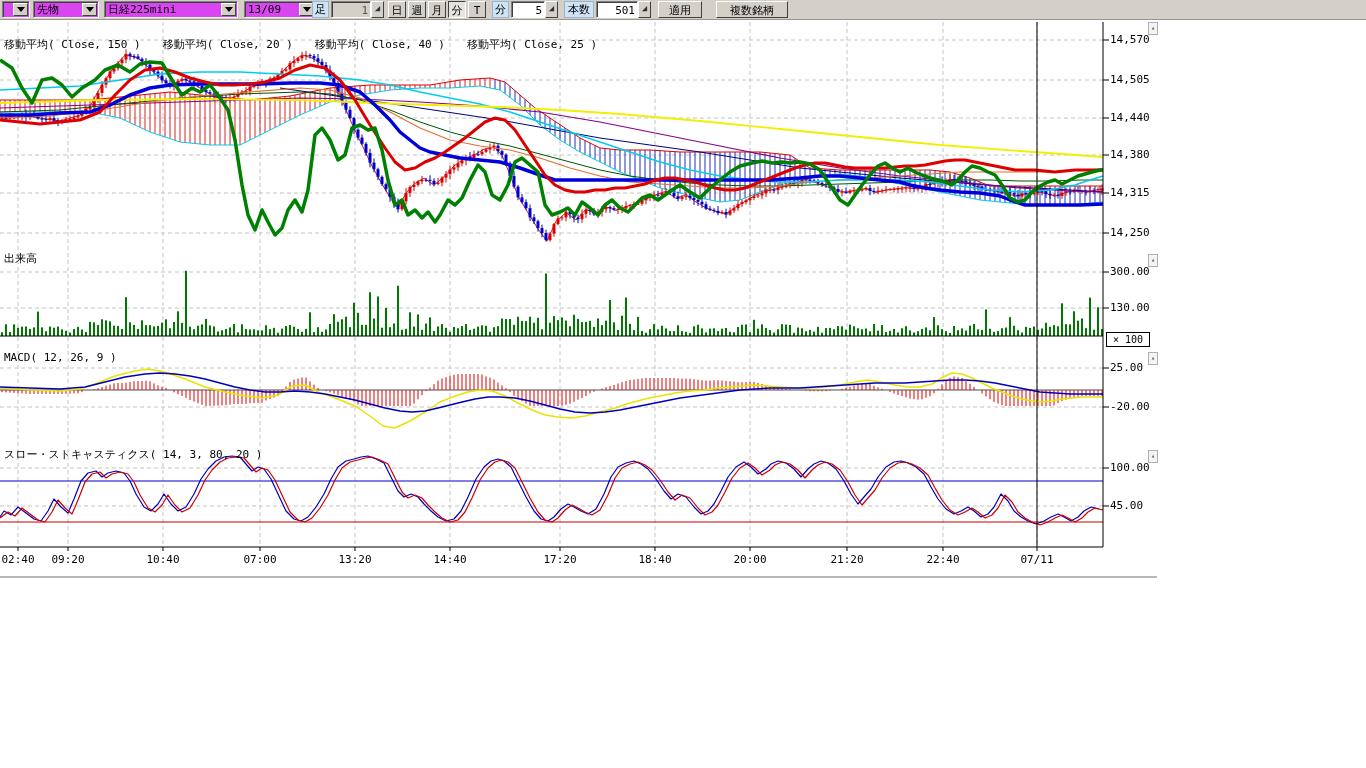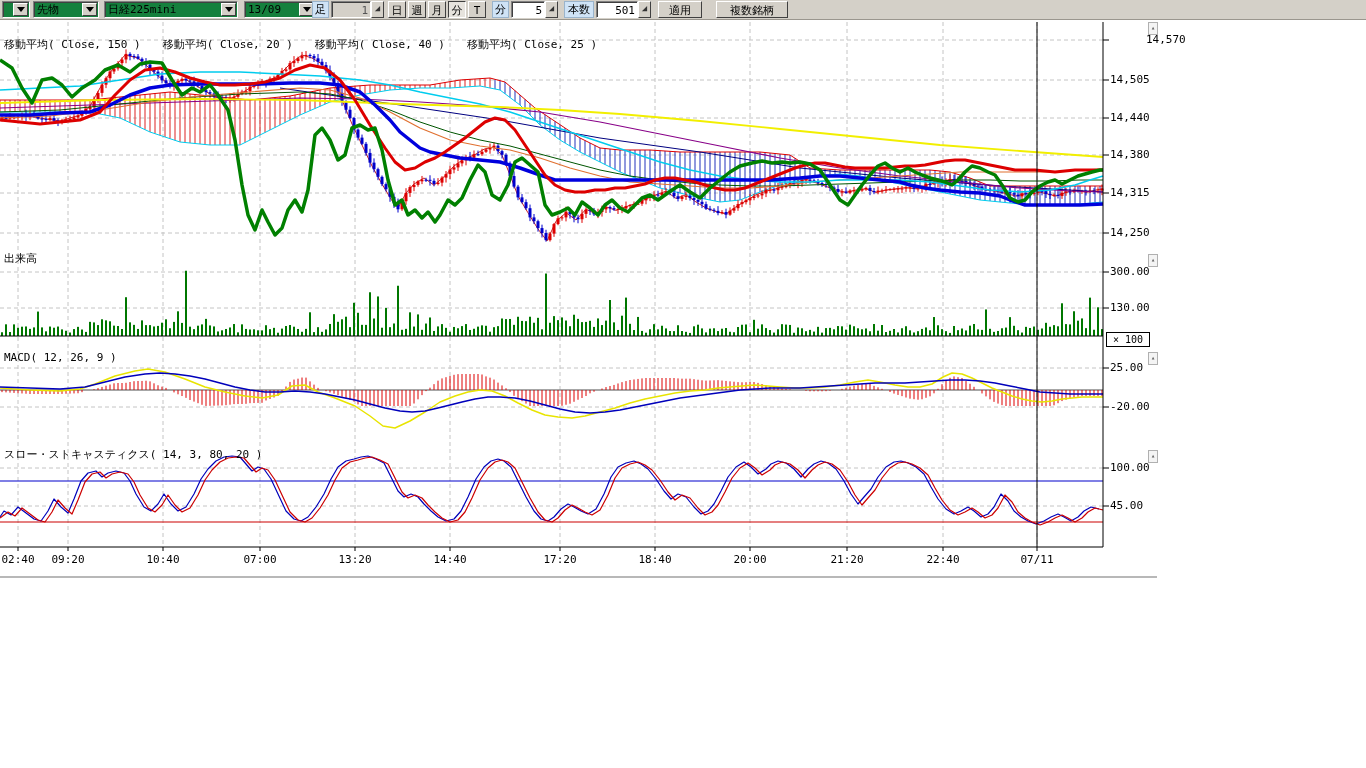--- a/index.html
+++ b/index.html
@@ -4,21 +4,21 @@
 <style>
   * { margin:0; padding:0; box-sizing:border-box; }
   html,body { width:1366px; height:768px; background:#fff; overflow:hidden;
     font-family:"DejaVu Sans Mono","DejaVu Sans",sans-serif; }
   #screen { position:relative; width:1366px; height:768px; background:#fff; }
 
   
   #toolbar { position:absolute; left:0; top:0; width:1366px; height:20px;
     background:#d4d0c8; border-bottom:1px solid #9a968e; }
   .tb { position:absolute; top:1px; height:17px; font-size:11px; line-height:15px; color:#000; }
-  .combo { background:#15803d; border:1px solid; border-color:#808080 #fff #fff #808080;
+  .combo { background:#d946ef; border:1px solid; border-color:#808080 #fff #fff #808080;
     box-shadow:inset 1px 1px 0 #404040; display:flex; align-items:center; }
   .combo .cbtxt { flex:1; padding:0 3px; white-space:nowrap; overflow:hidden; font-size:11px; }
   .combo .cbarrow { width:15px; height:13px; margin:1px; background:#d4d0c8;
     border:1px solid; border-color:#fff #404040 #404040 #fff;
     display:flex; align-items:center; justify-content:center; }
   .cbarrow i { width:0; height:0; border:4px solid transparent; border-top:5px solid #000; margin-top:4px; }
   .blabel { background:#cfe3f6; border:1px solid #9ab4cc; text-align:center; padding:0 1px; }
   .spinfield { background:#fff; border:1px solid; border-color:#808080 #fff #fff #808080;
     box-shadow:inset 1px 1px 0 #404040; text-align:right; padding:1px 2px 0 0; }
   .spinfield.disabled { background:#d4d0c8; color:#555; }
@@ -1490,21 +1490,21 @@
   <div class="ptitle" style="top:447px;">スロー・ストキャスティクス( 14, 3, 80, 20 )</div>
 
   <div id="vmult">× 100</div>
 
   <div class="miniscroll" style="left:1148px;top:22px;">▴</div>
   <div class="miniscroll" style="left:1148px;top:254px;">▴</div>
   <div class="miniscroll" style="left:1148px;top:352px;">▴</div>
   <div class="miniscroll" style="left:1148px;top:450px;">▴</div>
 
   <div id="labels-host">
-      <div class="ylab" style="top: 33px; margin-left: 36px;">14,570</div>
+      <div class="ylab" style="top: 33px;">14,570</div>
       <div class="ylab" style="top: 73px;">14,505</div>
       <div class="ylab" style="top: 111px;">14,440</div>
       <div class="ylab" style="top: 148px;">14,380</div>
       <div class="ylab" style="top: 186px;">14,315</div>
       <div class="ylab" style="top: 226px;">14,250</div>
       <div class="ylab" style="top: 265px;">300.00</div>
       <div class="ylab" style="top: 301px;">130.00</div>
       <div class="ylab" style="top: 361px;">25.00</div>
       <div class="ylab" style="top: 400px;">-20.00</div>
       <div class="ylab" style="top: 461px;">100.00</div>

